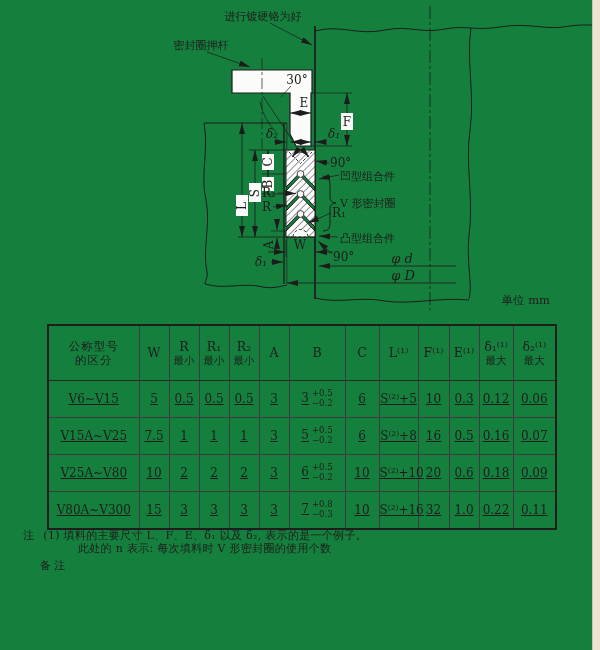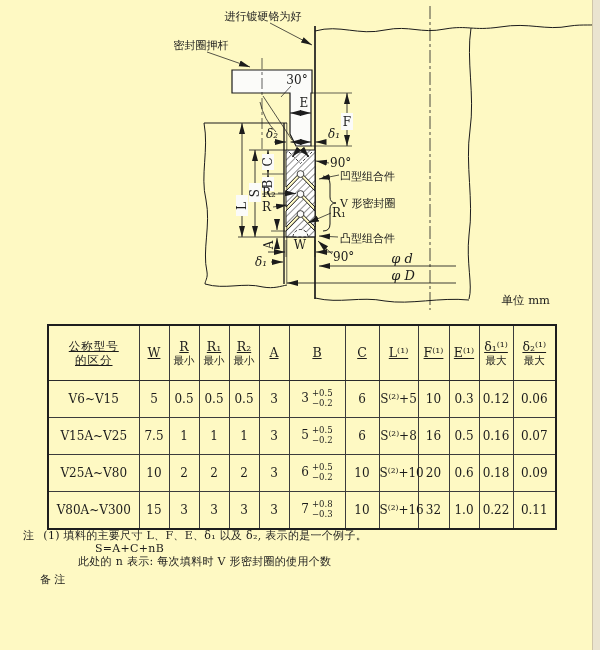--- a/index.html
+++ b/index.html
@@ -2,21 +2,21 @@
 <html><head>
 <meta charset="utf-8">
 <style>
   html,body{margin:0;padding:0;}
   body{
     font-family:"DejaVu Serif","Liberation Serif",serif;
     background:#ffffff;
     color:#1c1c1c;
   }
   #page{
-    position:relative;width:600px;height:650px;background:#fef9c3;overflow:hidden;
+    position:relative;width:600px;height:650px;background:#15803d;overflow:hidden;
   }
   #edge-strip{
     position:absolute;right:0;top:0;width:7px;height:650px;
     background:#eae4d0;border-left:1px solid #cfc5a8;
   }
   svg text{fill:#1c1c1c;}
   .dimtxt{font-size:12px;}
   .dimtxt-i{font-size:12px;font-style:italic;}
   .cjk{font-size:11px;}
   .phitxt{font-size:13px;font-style:italic;}
@@ -29,23 +29,23 @@
     position:absolute;left:47px;top:324px;width:508px;height:204px;
     border-collapse:collapse;table-layout:fixed;
     font-size:12px;
   }
   #dim-table th,#dim-table td{
     border:1px solid #3c3c3c;text-align:center;vertical-align:middle;padding:0;
     font-weight:normal;
   }
   #dim-table{border:2px solid #1e1e1e;}
   #dim-table thead th{height:54px;border-bottom:1.5px solid #2a2a2a;}
-  #dim-table tbody tr{height:37px;}
+  #dim-table tbody tr{height:37px;text-decoration:underline;}
   .th-wrap{display:flex;flex-direction:column;justify-content:center;line-height:1.25;}
-  .th-l1{font-size:12.5px;text-decoration:underline;}
+  .th-l1{font-size:12.5px;}
   .th-l1.cjk-head{font-size:11.5px;letter-spacing:1px;}
   .th-l2{font-size:10.5px;}
   .th-l2:empty{display:none;}
   .cv{white-space:nowrap;}
   .tol{
     display:inline-block;vertical-align:middle;margin-left:3px;
     font-size:8.5px;line-height:1.15;text-align:left;
   }
   .tol span{display:block;}
   
@@ -350,21 +350,20 @@
           <td><span class="cv">32</span></td>
           <td><span class="cv">1.0</span></td>
           <td><span class="cv">0.22</span></td>
           <td><span class="cv">0.11</span></td>
         </tr>
       </tbody>
   </table>
 
   <div id="notes">
     <div class="note-line"><span class="nlbl">注</span><span>(1)</span> <span>填料的主要尺寸 L、F、E、δ₁ 以及 δ₂, 表示的是一个例子。</span></div>
-    <div class="note-line ind-f">S=A+C+nB</div>
     <div class="note-line ind-fn">此处的 n 表示: 每次填料时 V 形密封圈的使用个数</div>
     <div id="remark-row">
       <span id="remark-label">备 注</span>
     </div>
   </div>
 
   <div id="edge-strip"></div>
 </div>
 
 </body></html>

